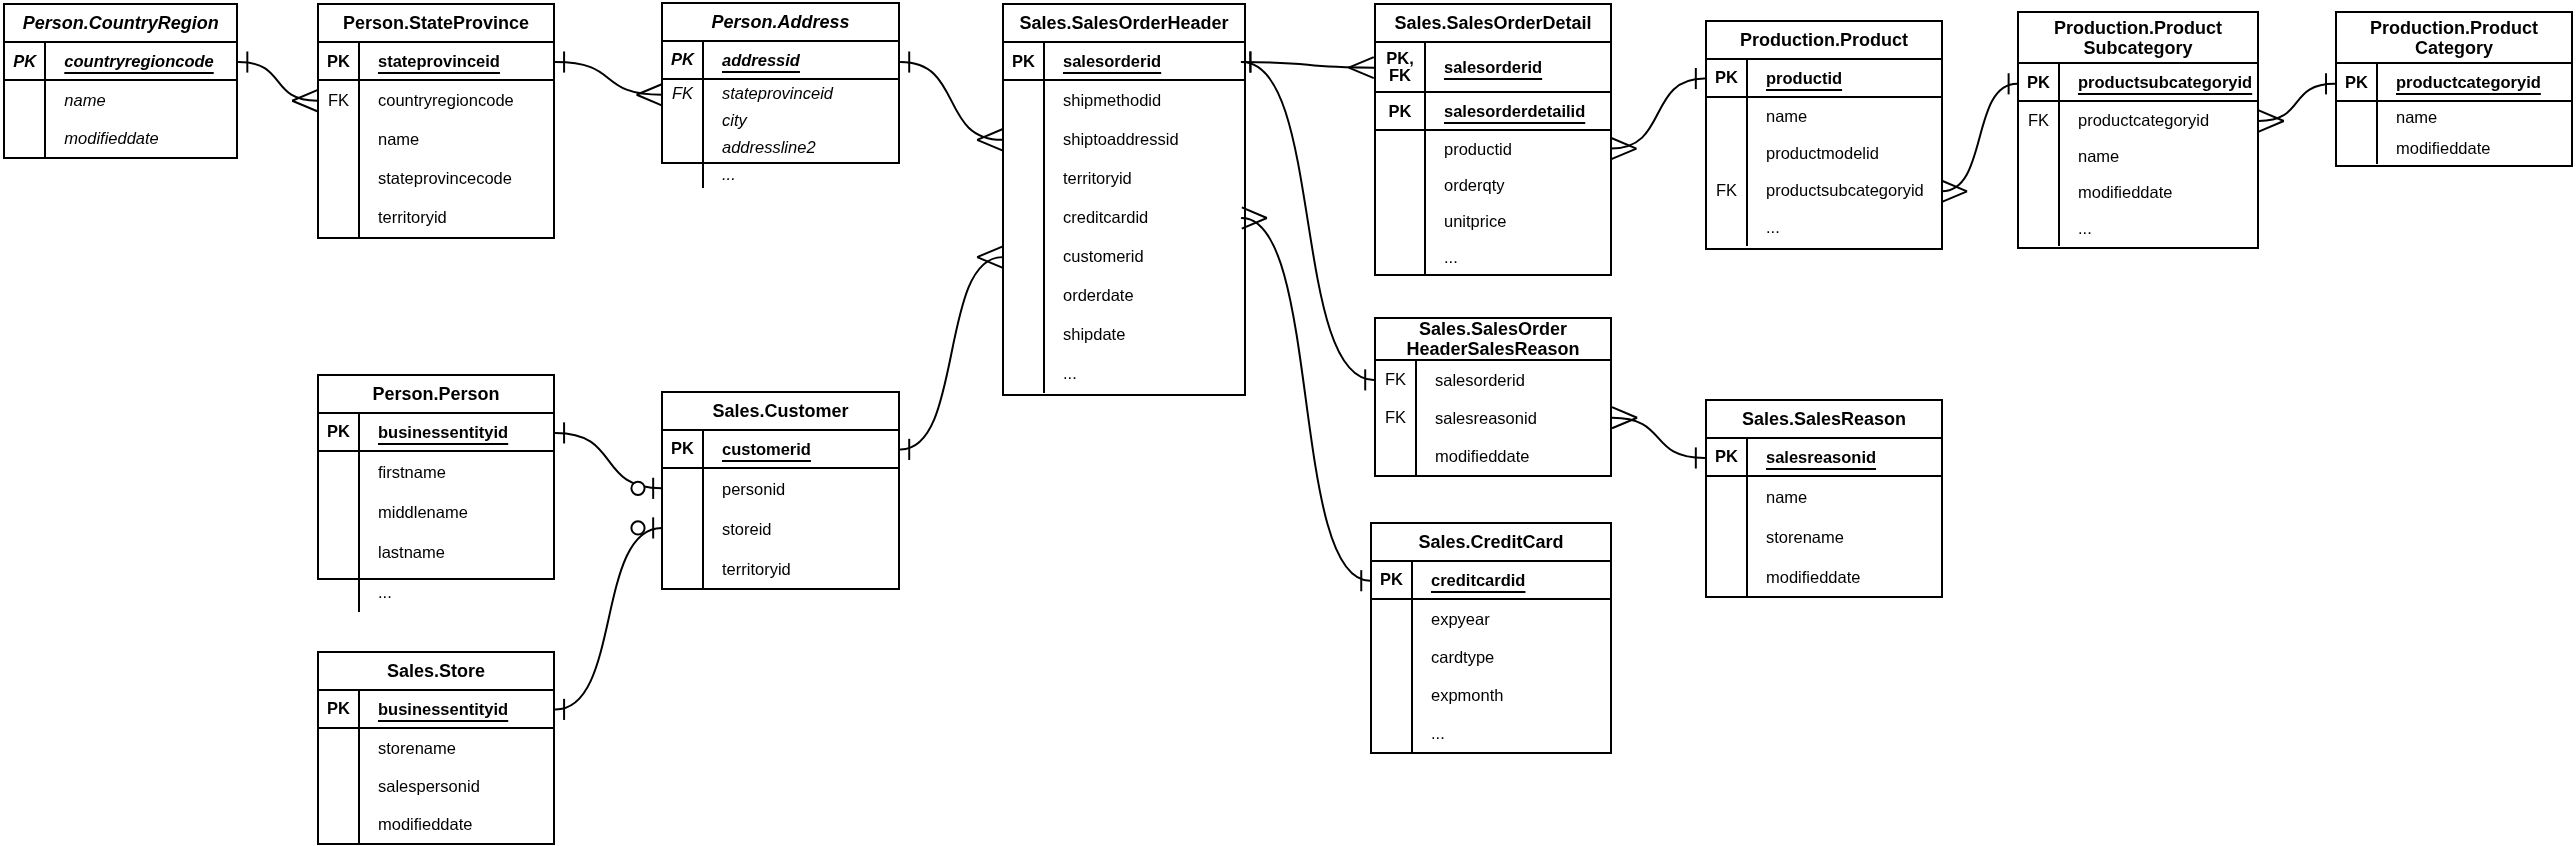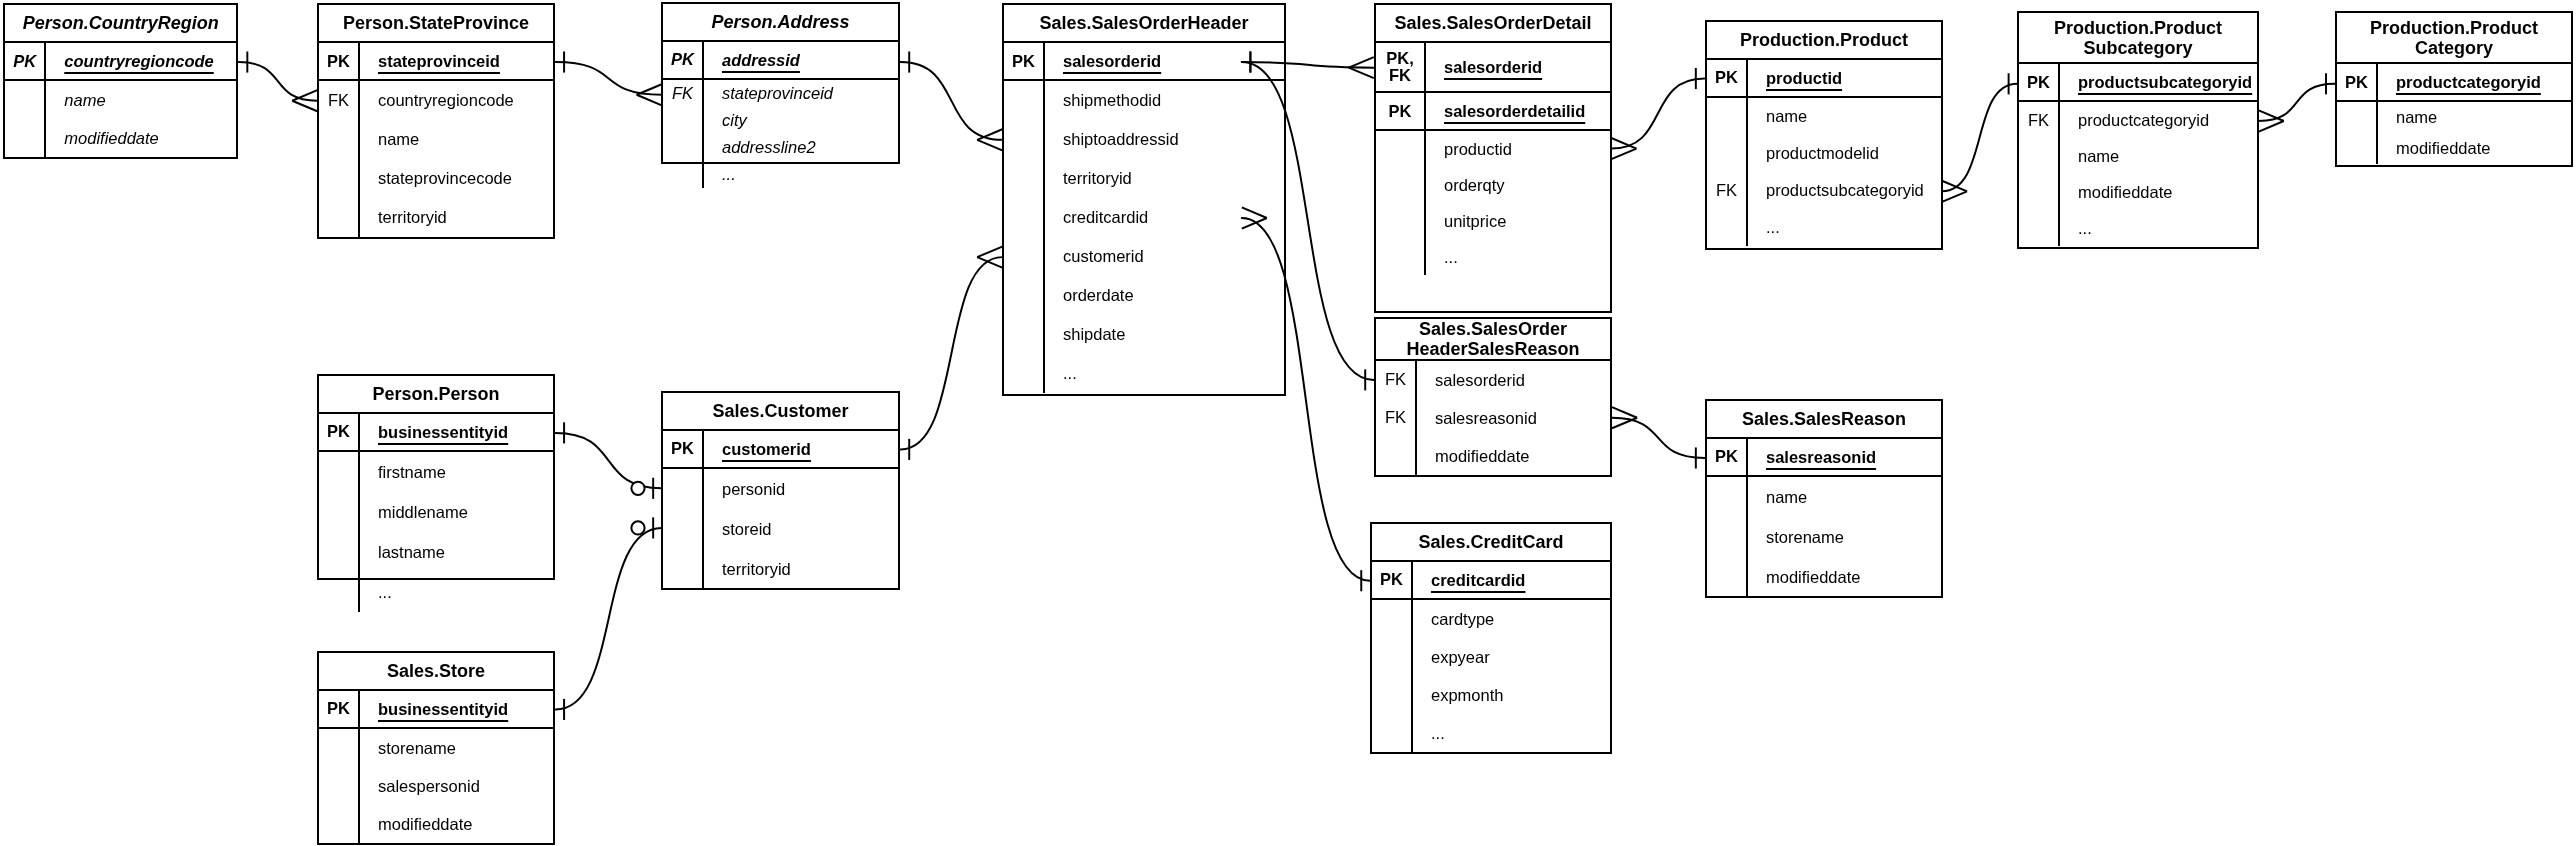--- a/index.html
+++ b/index.html
@@ -86,21 +86,21 @@
       </div>
       <div class="trow" style="height: 27px;">
         <div class="kcell" style="width: 41px;"></div>
         <div class="ncell">addressline2</div>
       </div>
       <div class="trow" style="height: 27px;">
         <div class="kcell" style="width: 41px;"></div>
         <div class="ncell">...</div>
       </div>
     </div>
-    <div class="etable" style="left: 1002px; top: 3.3px; width: 284px; height: 393px;">
+    <div class="etable" style="left: 1002px; top: 3.3px; width: 244px; height: 393px;">
       <div class="etitle" style="height: 38px;">
         <span>Sales.SalesOrderHeader</span>
       </div>
       <div class="trow keyrow" style="height: 38px;">
         <div class="kcell kbold" style="width: 41px;">PK</div>
         <div class="ncell pkname">salesorderid</div>
       </div>
       <div class="trow" style="height: 39px;">
         <div class="kcell" style="width: 41px;"></div>
         <div class="ncell">shipmethodid</div>
@@ -127,21 +127,21 @@
       </div>
       <div class="trow" style="height: 39px;">
         <div class="kcell" style="width: 41px;"></div>
         <div class="ncell">shipdate</div>
       </div>
       <div class="trow" style="height: 39px;">
         <div class="kcell" style="width: 41px;"></div>
         <div class="ncell">...</div>
       </div>
     </div>
-    <div class="etable" style="left: 1374px; top: 3.3px; width: 238px; height: 310px;">
+    <div class="etable" style="left: 1374px; top: 3.3px; width: 238px; height: 273px;">
       <div class="etitle" style="height: 38px;">
         <span>Sales.SalesOrderDetail</span>
       </div>
       <div class="trow keyrow" style="height: 50px;">
         <div class="kcell kbold" style="width: 50px;">PK,
 FK</div>
         <div class="ncell pkname">salesorderid</div>
       </div>
       <div class="trow keyrow" style="height: 38px;">
         <div class="kcell kbold" style="width: 50px;">PK</div>
@@ -321,25 +321,25 @@
     <div class="etable" style="left: 1370px; top: 522px; width: 242px; height: 232px;">
       <div class="etitle" style="height: 38px;">
         <span>Sales.CreditCard</span>
       </div>
       <div class="trow keyrow" style="height: 38px;">
         <div class="kcell kbold" style="width: 41px;">PK</div>
         <div class="ncell pkname">creditcardid</div>
       </div>
       <div class="trow" style="height: 38px;">
         <div class="kcell" style="width: 41px;"></div>
+        <div class="ncell">expyear</div>
+      </div>
+      <div class="trow" style="height: 38px;">
+        <div class="kcell" style="width: 41px;"></div>
         <div class="ncell">cardtype</div>
-      </div>
-      <div class="trow" style="height: 38px;">
-        <div class="kcell" style="width: 41px;"></div>
-        <div class="ncell">expyear</div>
       </div>
       <div class="trow" style="height: 38px;">
         <div class="kcell" style="width: 41px;"></div>
         <div class="ncell">expmonth</div>
       </div>
       <div class="trow" style="height: 38px;">
         <div class="kcell" style="width: 41px;"></div>
         <div class="ncell">...</div>
       </div>
     </div>

